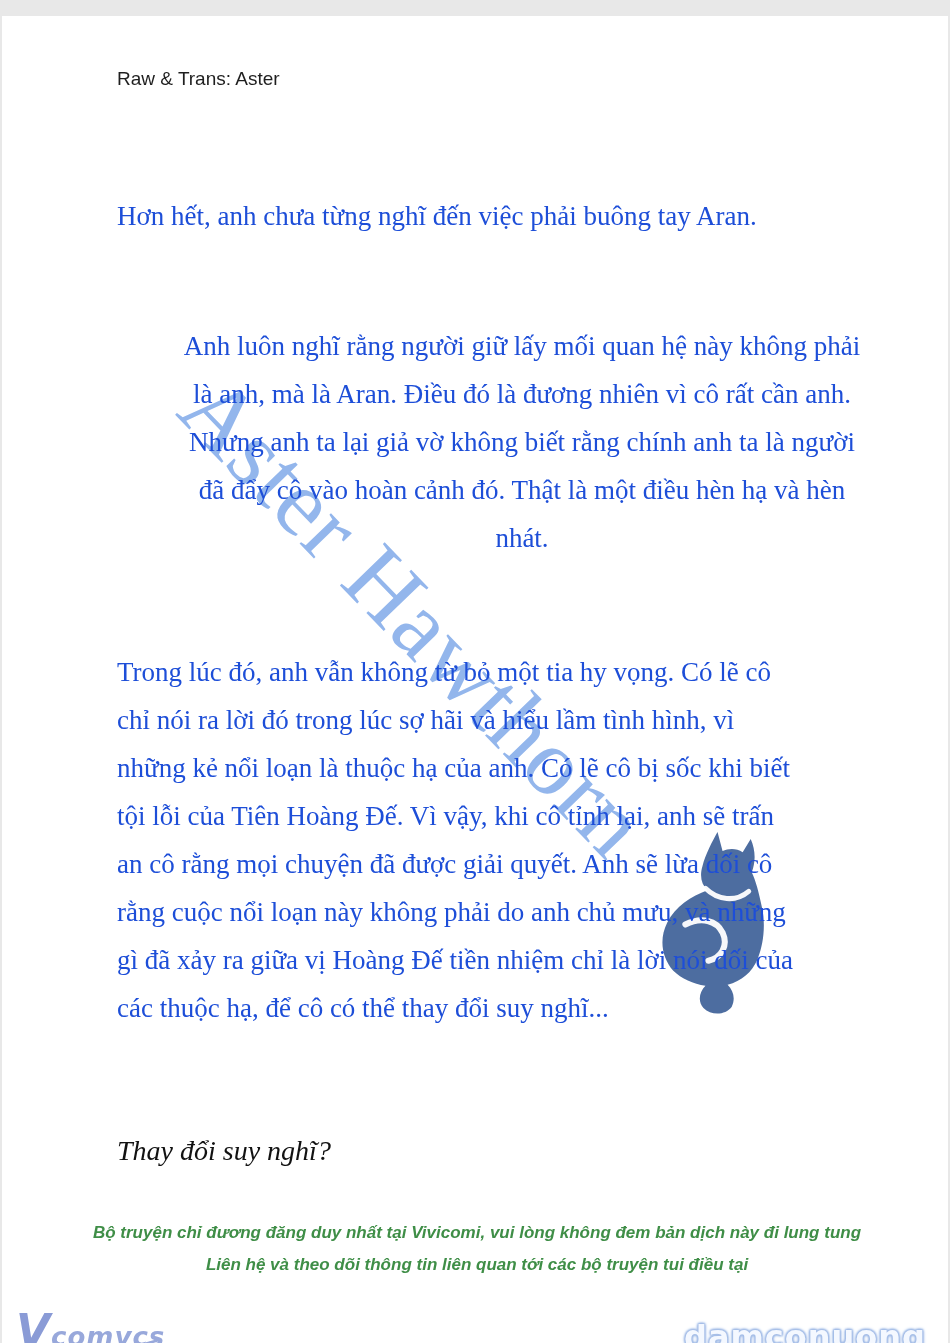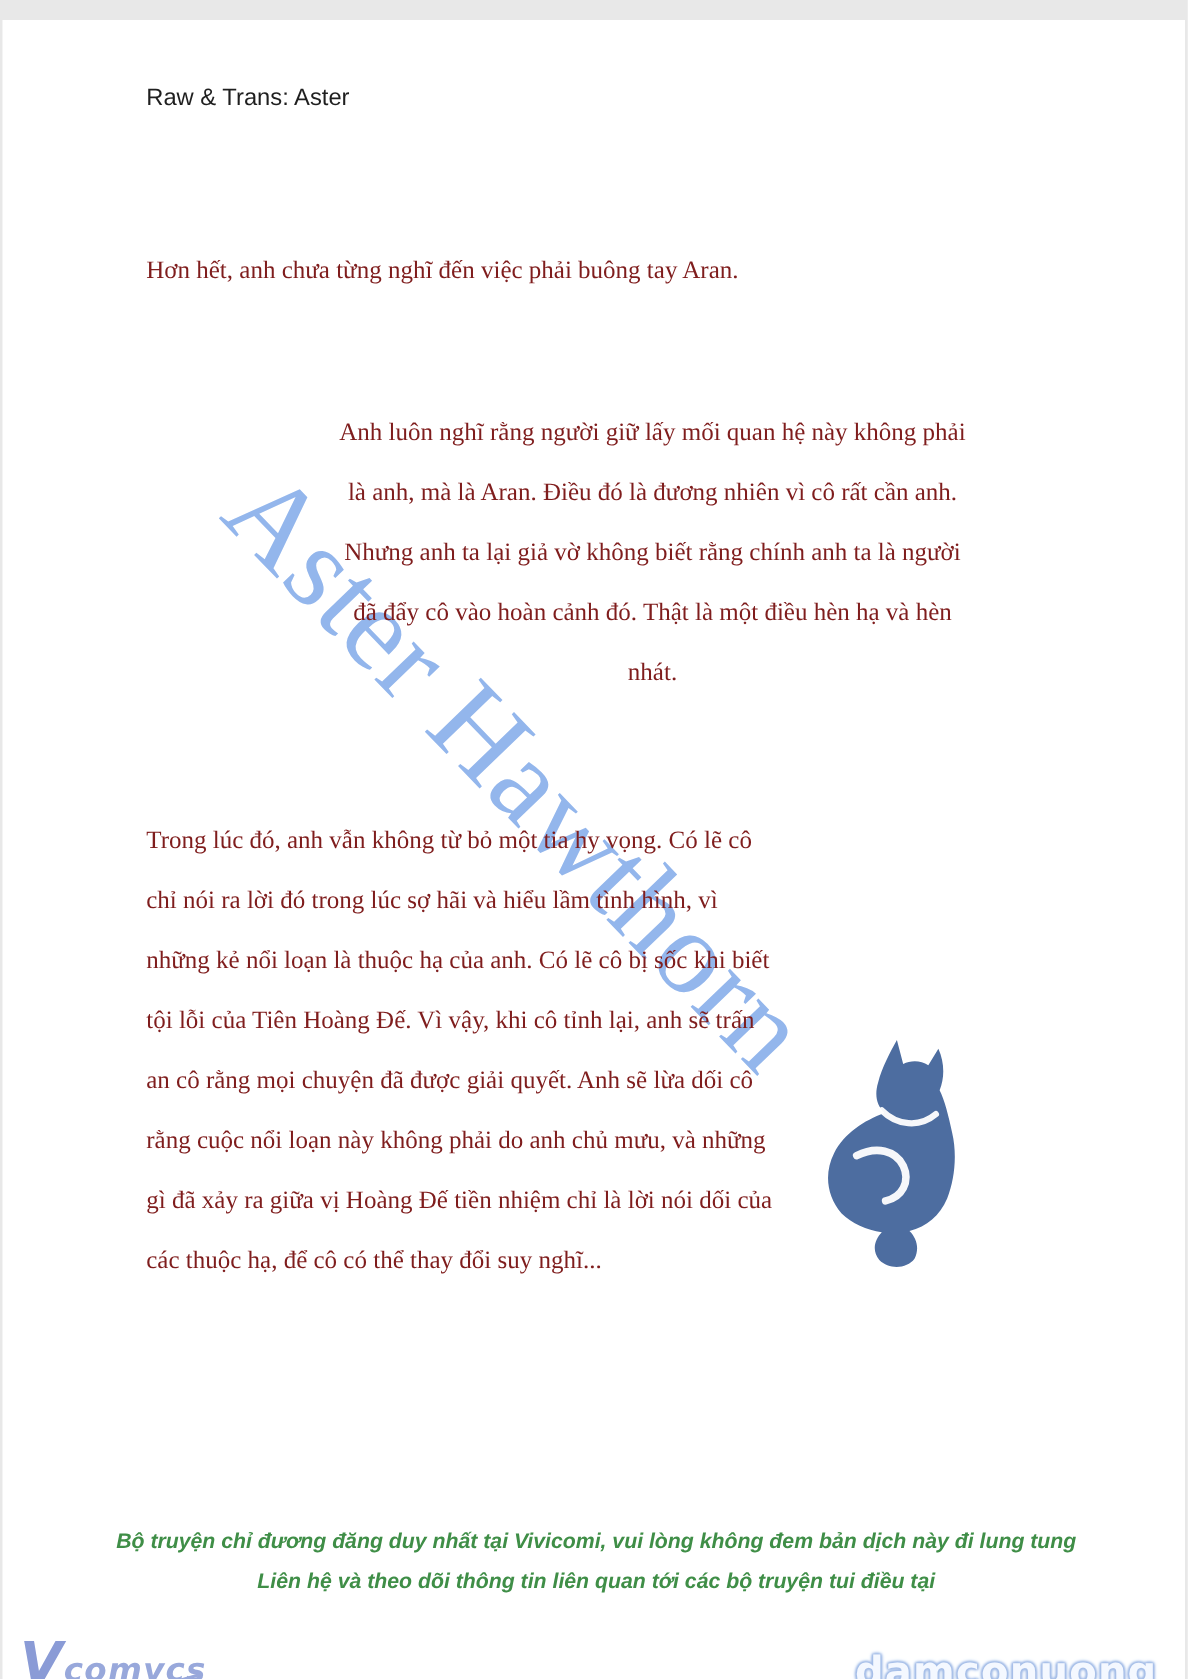--- a/index.html
+++ b/index.html
@@ -27,21 +27,21 @@
     color:#93b6ec;white-space:nowrap;
     z-index:1;user-select:none;
   }
   .cat-wrap{
     position:absolute;left:650px;top:812px;
     width:122px;height:186px;z-index:1;
   }
   
   .bodyblock{
     position:absolute;left:115px;width:810px;
-    font-size:20px;line-height:48px;color:#7f1d1d;
+    font-size:27px;line-height:48px;color:#1d4ed8;
     white-space:pre-line;
     z-index:2;
   }
   .p1{top:176px;}
   .p2{top:306px;text-align:center;}
   .p3{top:632px;font-family:Liberation Serif, serif;}
   .italic-line{
     position:absolute;left:115px;top:1111px;width:810px;
     font-size:28px;line-height:48px;color:#121212;
     font-style:italic;z-index:2;
@@ -126,20 +126,21 @@
 
   <div class="bodyblock p3">Trong lúc đó, anh vẫn không từ bỏ một tia hy vọng. Có lẽ cô
 chỉ nói ra lời đó trong lúc sợ hãi và hiểu lầm tình hình, vì
 những kẻ nổi loạn là thuộc hạ của anh. Có lẽ cô bị sốc khi biết
 tội lỗi của Tiên Hoàng Đế. Vì vậy, khi cô tỉnh lại, anh sẽ trấn
 an cô rằng mọi chuyện đã được giải quyết. Anh sẽ lừa dối cô
 rằng cuộc nổi loạn này không phải do anh chủ mưu, và những
 gì đã xảy ra giữa vị Hoàng Đế tiền nhiệm chỉ là lời nói dối của
 các thuộc hạ, để cô có thể thay đổi suy nghĩ...</div>
 
+  <div class="italic-line">Thay đổi suy nghĩ?</div>
 
   <div class="footer-note">
     <div>Bộ truyện chỉ đương đăng duy nhất tại Vivicomi, vui lòng không đem bản dịch này đi lung tung</div>
     <div>Liên hệ và theo dõi thông tin liên quan tới các bộ truyện tui điều tại</div>
   </div>
 
   <div class="logo-vcomycs">Vcomycs</div>
   <svg class="vcomycs-swash" viewBox="0 0 110 18" xmlns="http://www.w3.org/2000/svg">
     <path d="M2,4 C20,16 60,16 105,2" fill="none" stroke="#98a8db" stroke-width="2.5" stroke-linecap="round"></path>
   </svg>

